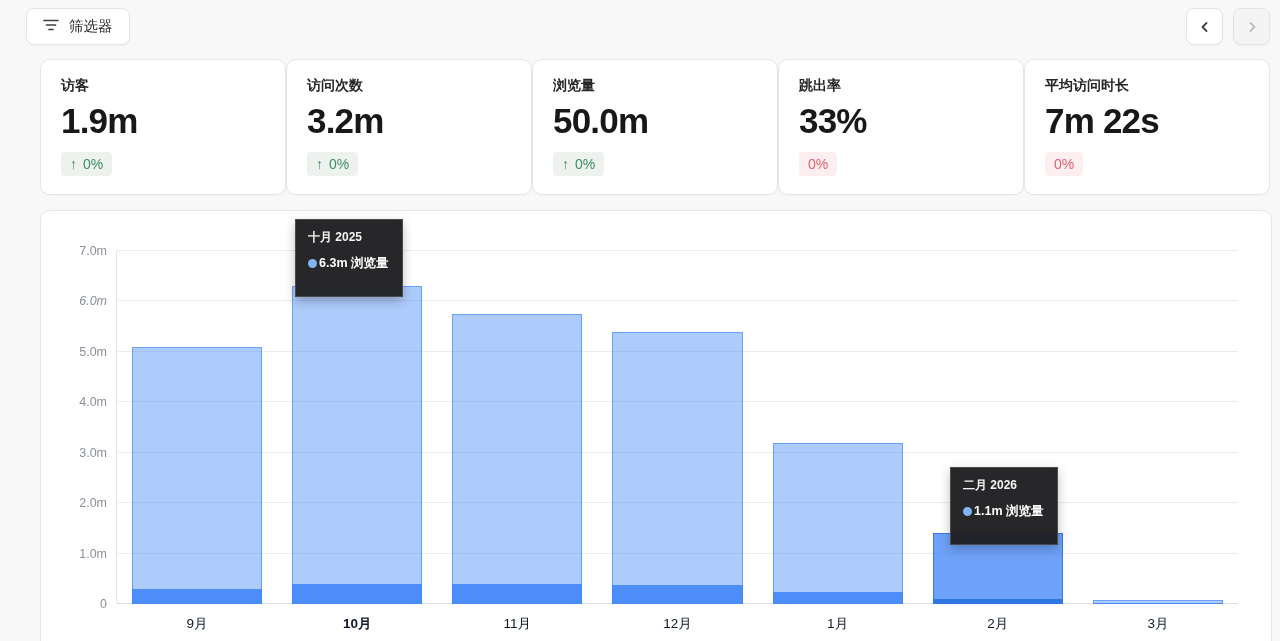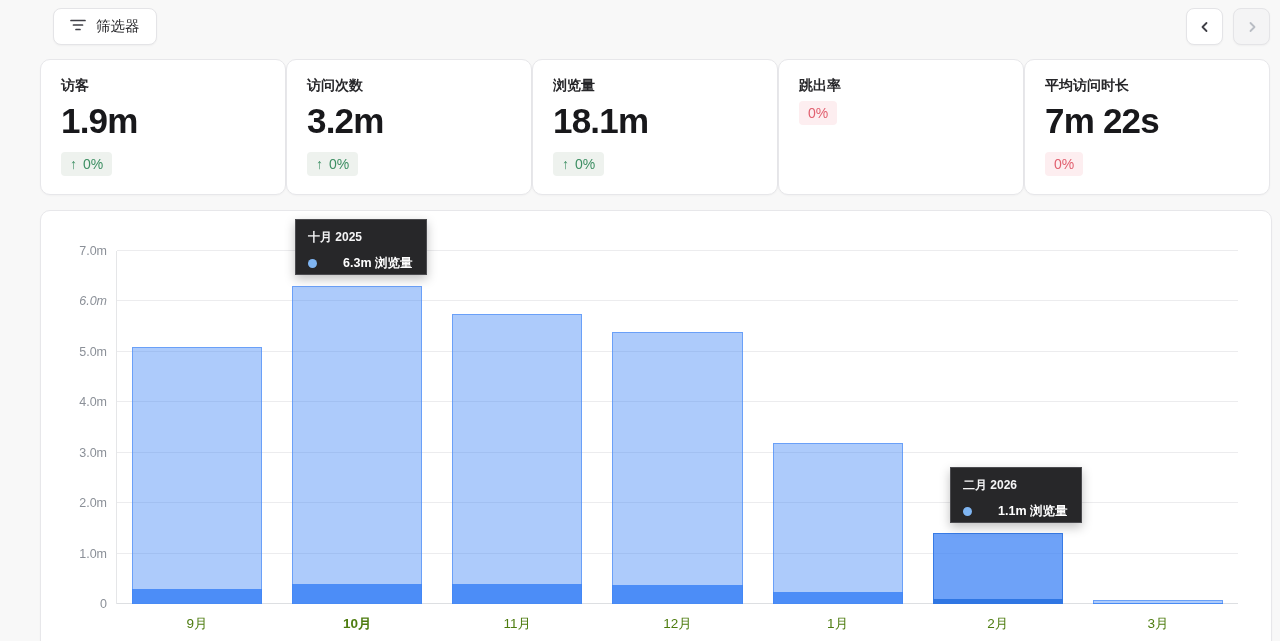--- a/index.html
+++ b/index.html
@@ -11,21 +11,21 @@
   }
   .page { width:1280px; padding:8px 10px 0 10px; }
 
   
   .topbar { display:flex; align-items:center; justify-content:space-between; margin:0 0 14px 0; }
   .btn {
     display:flex; align-items:center; justify-content:center;
     background:#ffffff; border:1px solid #e4e4e7; border-radius:8px;
     height:37px; cursor:pointer; box-shadow:0 1px 2px rgba(0,0,0,0.04);
   }
-  .filter-btn { margin-left:43px; padding:0 16px; gap:10px; font-size:14.5px; font-weight:500; color:#27272a; }
+  .filter-btn { margin-left:16px; padding:0 16px; gap:10px; font-size:14.5px; font-weight:500; color:#27272a; }
   .topbar-right { display:flex; align-items:center; gap:10px; margin-right:0; }
   .nav-btn { width:37px; }
   .nav-btn.disabled { background:#f4f4f5; cursor:default; }
   .nav-btn svg { display:block; }
   .daterange { width:200px; padding:0 14px; justify-content:space-between; font-size:14.5px; font-weight:500; color:#27272a; }
 
   
   .stats { display:flex; margin:0 0 15px 30px; width:1230px;justify-content:flex-end; }
   .card {
     flex:1; background:#ffffff; border:1px solid #e7e7ea; border-radius:10px;
@@ -58,32 +58,32 @@
   .bar {
     position:absolute; bottom:0; left:9.4%; width:81.2%;
     background:rgba(59,130,246,0.42);
     border:1px solid rgba(59,130,246,0.58); border-bottom:none;
   }
   .bar-dark { position:absolute; bottom:0; left:9.4%; width:81.2%; background:rgba(59,130,246,0.85); }
   .bar-slot.hovered .bar { background:rgba(59,130,246,0.74); border-color:rgba(47,116,227,0.85); }
   .bar-slot.hovered .bar-dark { background:#2f76e3; }
   .xtick {
     position:absolute; top:calc(100% + 11px); left:50%; transform:translateX(-50%);
-    font-size:13.5px; color:#4d7c0f; white-space:nowrap;
+    font-size:13.5px; color:#0f172a; white-space:nowrap;
   }
 
   
   .tooltip {
     position:absolute; z-index:5;
     background:rgba(32,32,34,0.97); border:1px solid #4b4b4f; border-radius:0;
-    padding:9px 14px 2px 12px; box-shadow:0 4px 10px rgba(0,0,0,0.25);
+    padding:9px 14px 24px 12px; box-shadow:0 4px 10px rgba(0,0,0,0.25);
     white-space:nowrap;
   }
   .tt-title { font-size:12px; font-weight:600; color:#f4f4f5; margin-bottom:9px; }
-  .tt-row { display:flex; align-items:center; gap:26px; }
+  .tt-row { display:flex; align-items:center; gap:2px; }
   .tt-dot { width:9px; height:9px; border-radius:50%; background:#7fb5f2; flex:none; }
   .tt-text { font-size:12.5px; font-weight:700; color:#ffffff; }
 </style>
 </head>
 <body>
 
 <div class="page">
 
   <div class="topbar">
     <div class="btn filter-btn">
@@ -130,29 +130,30 @@
       <div class="card-label">访问次数</div>
       <div class="card-value">3.2m</div>
       <span class="badge positive">
           <span>↑</span>
           <span>0%</span>
         </span>
     </div>
 
     <div class="card">
       <div class="card-label">浏览量</div>
-      <div class="card-value">18.1m</div>
+      <div class="card-value">50.0m</div>
       <span class="badge positive">
           <span>↑</span>
           <span>0%</span>
         </span>
     </div>
 
     <div class="card">
       <div class="card-label">跳出率</div>
+      <div class="card-value">33%</div>
       <span class="badge negative">
           <span>0%</span>
         </span>
     </div>
 
     <div class="card">
       <div class="card-label">平均访问时长</div>
       <div class="card-value">7m 22s</div>
       <span class="badge negative">
           <span>0%</span>

